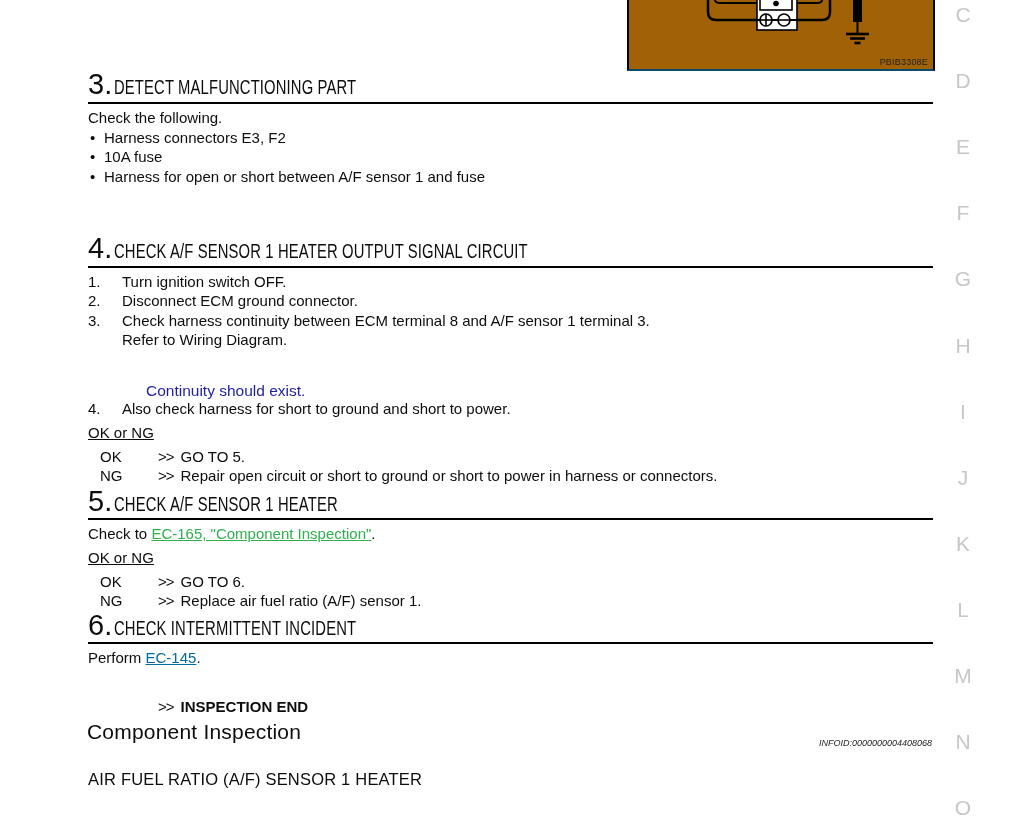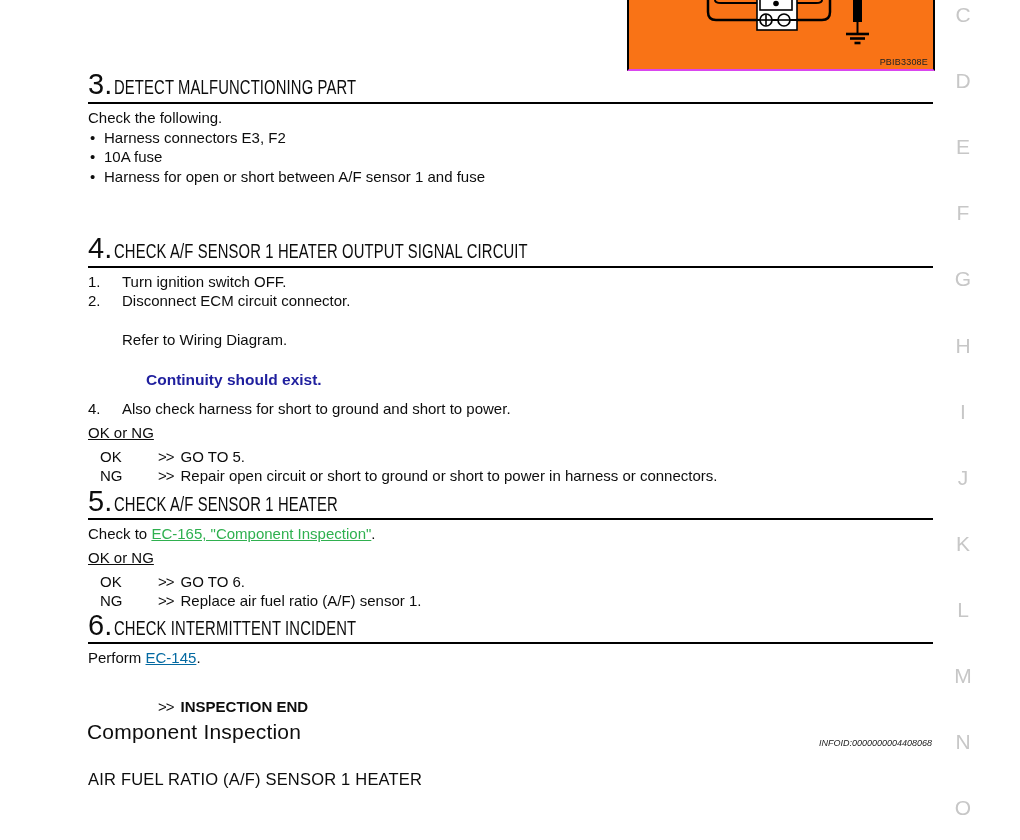--- a/index.html
+++ b/index.html
@@ -7,26 +7,26 @@
         font-family:"Liberation Sans","DejaVu Sans",sans-serif;color:#0d0d0d;}
   .t{position:absolute;white-space:nowrap;font-size:15px;line-height:19px;color:#0d0d0d;}
   .rule{position:absolute;left:88px;width:845px;height:2px;background:#000;}
   .step-head{position:absolute;left:88px;display:flex;align-items:baseline;}
   .step-num{font-size:29px;line-height:30px;font-weight:400;}
   .step-title{display:inline-block;font-size:20px;line-height:22px;margin-left:2px;
               transform:scaleX(0.74);transform-origin:0 100%;letter-spacing:.2px;}
   .bullet-glyph{display:inline-block;width:14px;}
   .num-col{display:inline-block;width:34px;}
   .arrow{display:inline-block;margin-right:7px;letter-spacing:-1px;}
-  .spec{font-weight:bold;font-size:15.5px;}
+  .spec{font-weight:normal;font-size:15.5px;margin-top:11px;}
   .cond{text-decoration:underline;text-align:right;}
   .link{text-decoration:underline;cursor:pointer;}
   .bold{font-weight:bold;}
-  .fig{position:absolute;left:627px;top:0;width:304px;height:69px;background:#f97316;
-       border-left:2px solid #000;border-right:2px solid #000;border-bottom:2px solid #d946ef;}
+  .fig{position:absolute;left:627px;top:0;width:304px;height:69px;background:#a16207;
+       border-left:2px solid #000;border-right:2px solid #000;border-bottom:2px solid #0c4a6e;}
   .fig-label{position:absolute;right:5px;bottom:2px;font-size:9px;color:#222;letter-spacing:.2px;}
   .margin-letter{position:absolute;left:948px;width:30px;text-align:center;
                  font-size:21px;line-height:22px;}
   .sec-title{font-size:21px;letter-spacing:.2px;}
   .sec-sub{font-size:16.5px;letter-spacing:.2px;}
   .infoid{font-style:italic;font-size:9px;color:#222;text-align:right;width:300px;}
   svg{display:block;}
 </style>
 </head>
 <body>
@@ -100,21 +100,24 @@
   <div class="step-head" style="top:233px">
     <span class="step-num">4.</span>
     <span class="step-title">CHECK A/F SENSOR 1 HEATER OUTPUT SIGNAL CIRCUIT</span>
   </div>
   <div class="rule" style="top:266px"></div>
 
   <div class="t" style="left:88px;top:272px">
     <span class="num-col">1.</span><span>Turn ignition switch OFF.</span>
   </div>
   <div class="t" style="left:88px;top:291px">
-    <span class="num-col">2.</span><span>Disconnect ECM circuit connector.</span>
+    <span class="num-col">2.</span><span>Disconnect ECM ground connector.</span>
+  </div>
+  <div class="t" style="left:88px;top:311px">
+    <span class="num-col">3.</span><span>Check harness continuity between ECM terminal 8 and A/F sensor 1 terminal 3.</span>
   </div>
   <div class="t" style="left:122px;top:330px">Refer to Wiring Diagram.</div>
 
   <div class="t spec" style="left:146px;top:370px;color:#1f1f9e">Continuity should exist.</div>
 
   <div class="t" style="left:88px;top:399px">
     <span class="num-col">4.</span><span>Also check harness for short to ground and short to power.</span>
   </div>
 
   <div class="t cond" style="left:88px;top:423px">OK or NG</div>

